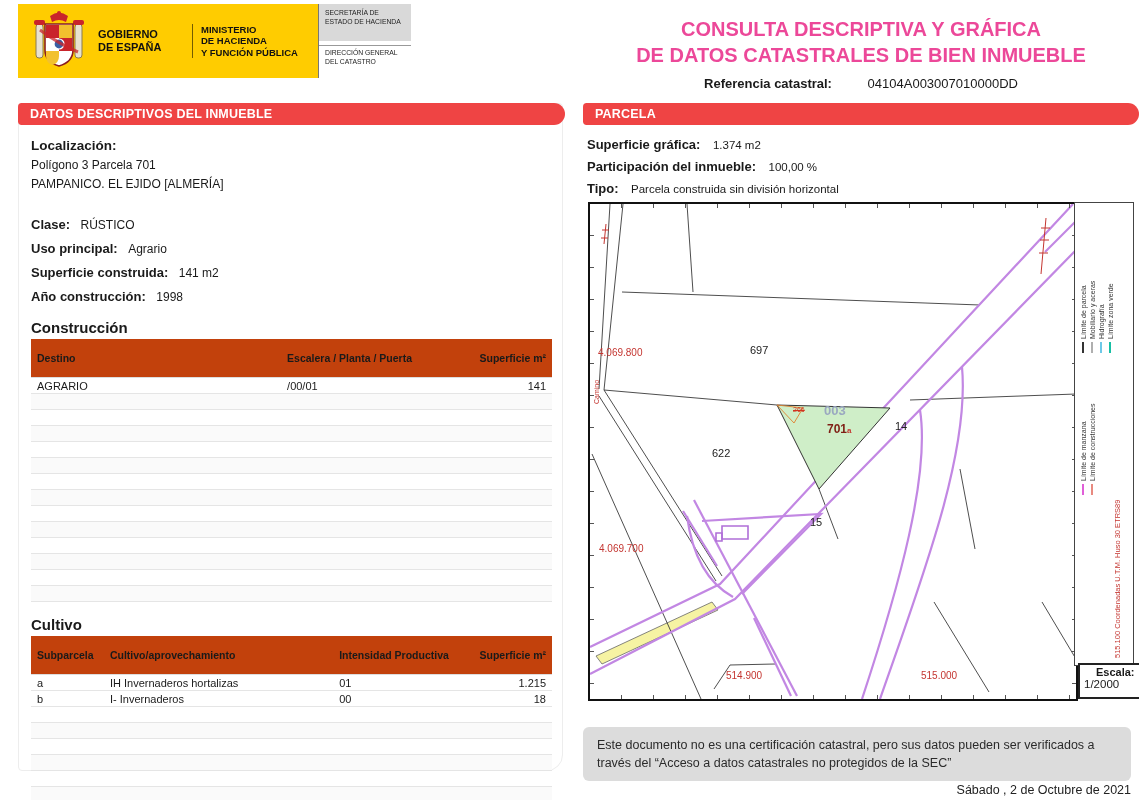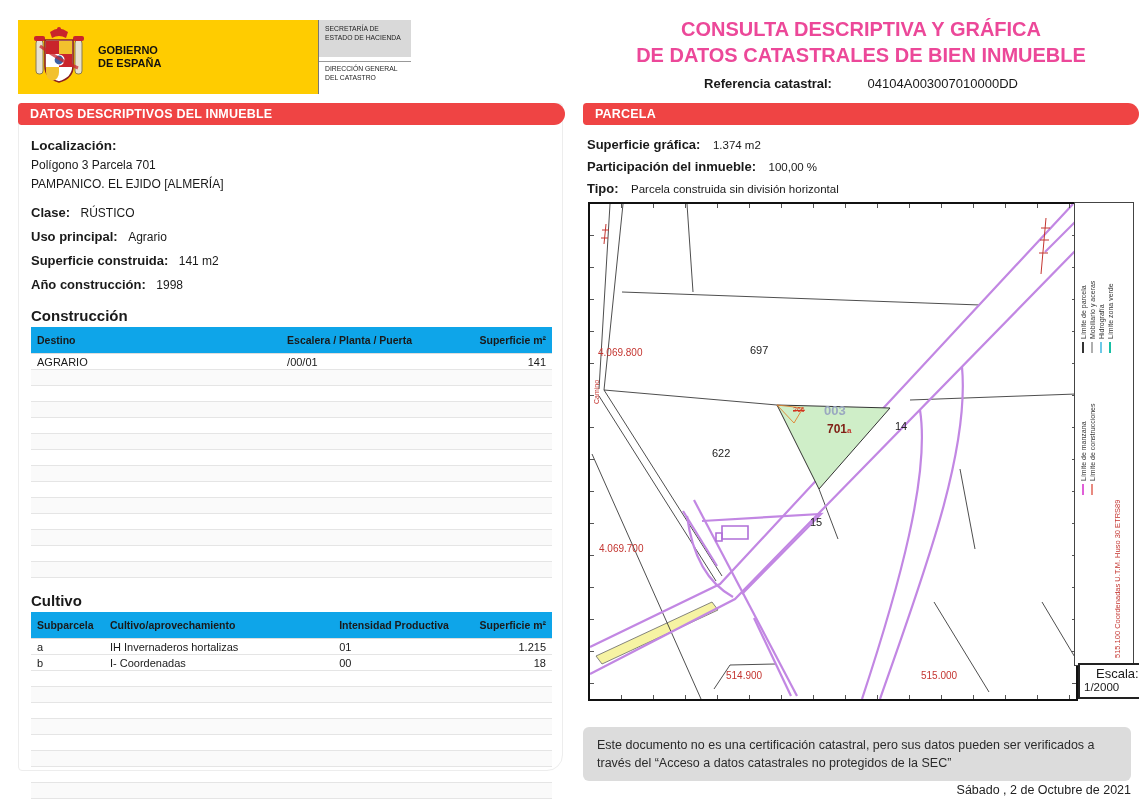--- a/index.html
+++ b/index.html
@@ -1,21 +1,21 @@
 <!DOCTYPE html>
 <html><head>
 <meta charset="utf-8">
 <style>
   html,body{margin:0;padding:0;}
   body{width:1139px;height:800px;position:relative;background:#fff;
        font-family:"Liberation Sans", sans-serif;color:#1a1a1a;overflow:hidden;}
   .abs{position:absolute;}
 
   
-  .logo-wrap{left:18px;top:20px;width:392px;height:93px;}
+  .logo-wrap{left:18px;top:4px;width:392px;height:93px;}
   .logo-yellow{position:absolute;left:0;top:0;width:300px;height:74px;background:#FFCC00;
                display:flex;align-items:center;}
   .coat{width:58px;height:62px;margin-left:12px;flex:0 0 auto;}
   .gov-txt{font-weight:bold;font-size:11px;line-height:13px;color:#111;margin-left:10px;width:86px;}
   .min-txt{font-weight:bold;font-size:9.5px;line-height:11.5px;color:#111;margin-left:8px;
            padding-left:8px;border-left:1px solid rgba(0,0,0,.55);}
   .org-col{position:absolute;left:300px;top:0;width:92px;height:74px;border-left:1px solid #777;}
   .org-top{position:absolute;left:0;top:0;width:100%;height:37px;background:#D9D9D9;
            font-size:6.8px;line-height:8.5px;padding:5px 4px 0 6px;box-sizing:border-box;color:#222;}
   .org-bot{position:absolute;left:0;top:41px;width:100%;height:33px;background:#fff;
@@ -37,22 +37,22 @@
               border:1px solid #ededed;border-radius:4px 4px 16px 4px;box-sizing:border-box;}
   .left-panel .orange-bar{position:absolute;left:-1px;top:-1px;width:523px;}
   .lp-content{position:absolute;left:12px;top:30px;width:521px;}
   .fld{margin-top:6px;}
   .fld .lbl{font-weight:bold;font-size:13px;}
   .fld .val{font-size:12px;margin-left:6px;}
   .loc-lbl{font-weight:bold;font-size:13.5px;margin-top:4px;}
   .addr{font-size:12px;margin-top:5px;}
   .sec-title{font-weight:bold;font-size:15px;margin:14px 0 3px 0;}
   table.dt{width:100%;border-collapse:collapse;font-size:11px;}
-  table.dt th{background:#0ea5e9;font-weight:bold;font-size:10.5px;text-align:left;
-              padding:7px 6px;border-bottom:1px solid #ddd;}
+  table.dt th{background:#c2410c;font-weight:bold;font-size:10.5px;text-align:left;
+              padding:13px 6px;border-bottom:1px solid #ddd;}
   table.dt td{padding:1px 6px;border-bottom:1px solid #e5e5e5;font-size:11px;height:13px;}
   table.dt tr.empty:nth-child(even) td{background:#fafafa;}
   .ta-c{text-align:left;margin-top:20px;}
   .ta-r{text-align:right !important;}
 
   
   .right-panel{left:583px;top:103px;width:556px;height:697px;}
   .right-panel .orange-bar{position:absolute;left:0;top:0;width:532px;}
   .rp-fields{position:absolute;left:4px;top:28px;width:520px;}
   .rp-fields .row{margin-top:4px;}
@@ -79,21 +79,21 @@
   
   .legend-strip{position:absolute;left:491px;top:99px;width:60px;height:464px;
                 border:1px solid #444;background:#fff;box-sizing:border-box;}
   .legend-rot{position:absolute;transform:rotate(-90deg);transform-origin:0 0;
               font-size:7px;line-height:9px;color:#333;white-space:nowrap;}
   .legend-rot .sw{display:inline-block;width:11px;height:2px;margin:0 3px 2px 0;vertical-align:middle;}
   .legend-utm{position:absolute;transform:rotate(-90deg);transform-origin:0 0;
               font-size:7.5px;color:#C43530;white-space:nowrap;}
   .escala-box{position:absolute;left:495px;top:560px;width:54px;height:30px;
               border:2px solid #222;background:#fff;padding:1px 4px;}
-  .escala-box .l1{font-weight:normal;font-size:13px;padding-left:12px;}
+  .escala-box .l1{font-weight:bold;font-size:11px;padding-left:12px;}
   .escala-box .l2{font-size:11.5px;}
 
   
   .disclaimer{left:583px;top:727px;width:520px;background:#DCDCDC;border-radius:6px;
               padding:9px 14px;font-size:12.5px;line-height:1.45;color:#2b2b2b;}
   .date-line{left:583px;top:783px;width:548px;text-align:right;font-size:12.5px;color:#222;}
 </style>
 </head>
 <body>
 
@@ -111,20 +111,25 @@
       <rect x="29" y="28" width="13" height="13" fill="#C9242B"></rect>
       <path d="M16,41 h13 v5 q0,7 -6.5,9 q-6.5,-2 -6.5,-9 Z" fill="#F2C12E"></path>
       <rect x="29" y="15" width="13" height="13" fill="#F2C12E"></rect>
       <circle cx="29" cy="34" r="5" fill="#3B5FA3" stroke="#fff" stroke-width="1.2"></circle>
       <path d="M10,20 q19,14 38,22" stroke="#C9242B" stroke-width="3" fill="none" opacity=".75"></path>
     </svg>
     <div class="gov-txt">
       <div>GOBIERNO</div>
       <div>DE ESPAÑA</div>
     </div>
+    <div class="min-txt">
+      <div>MINISTERIO</div>
+      <div>DE HACIENDA</div>
+      <div>Y FUNCIÓN PÚBLICA</div>
+    </div>
   </div>
   <div class="org-col">
     <div class="org-top">SECRETARÍA DE ESTADO DE HACIENDA</div>
     <div class="org-bot">DIRECCIÓN GENERAL DEL CATASTRO</div>
   </div>
 </div>
 
 <div class="abs title-block">
   <div class="title-line">CONSULTA DESCRIPTIVA Y GRÁFICA</div>
   <div class="title-line">DE DATOS CATASTRALES DE BIEN INMUEBLE</div>
@@ -134,21 +139,21 @@
   </div>
 </div>
 
 <div class="abs left-panel">
   <div class="orange-bar">DATOS DESCRIPTIVOS DEL INMUEBLE</div>
   <div class="lp-content">
     <div class="loc-lbl">Localización:</div>
     <div class="addr">Polígono 3 Parcela 701</div>
     <div class="addr">PAMPANICO. EL EJIDO [ALMERÍA]</div>
 
-    <div class="fld" style="margin-top:12px;">
+    <div class="fld" style="margin-top:24px;">
       <span class="lbl">Clase:</span>
       <span class="val">RÚSTICO</span>
     </div>
     <div class="fld">
       <span class="lbl">Uso principal:</span>
       <span class="val">Agrario</span>
     </div>
     <div class="fld">
       <span class="lbl">Superficie construida:</span>
       <span class="val">141 m2</span>
@@ -227,21 +232,21 @@
       </thead>
       <tbody id="cult-body">
         <tr>
           <td class="ta-c">a</td>
           <td>IH Invernaderos hortalizas</td>
           <td class="ta-c">01</td>
           <td class="ta-r">1.215</td>
         </tr>
         <tr>
           <td class="ta-c">b</td>
-          <td>I- Coordenadas</td>
+          <td>I- Invernaderos</td>
           <td class="ta-c">00</td>
           <td class="ta-r">18</td>
         </tr>
       <tr class="empty">
             <td colspan="4"></td>
           </tr>
           <tr class="empty">
             <td colspan="4"></td>
           </tr>
           <tr class="empty">

